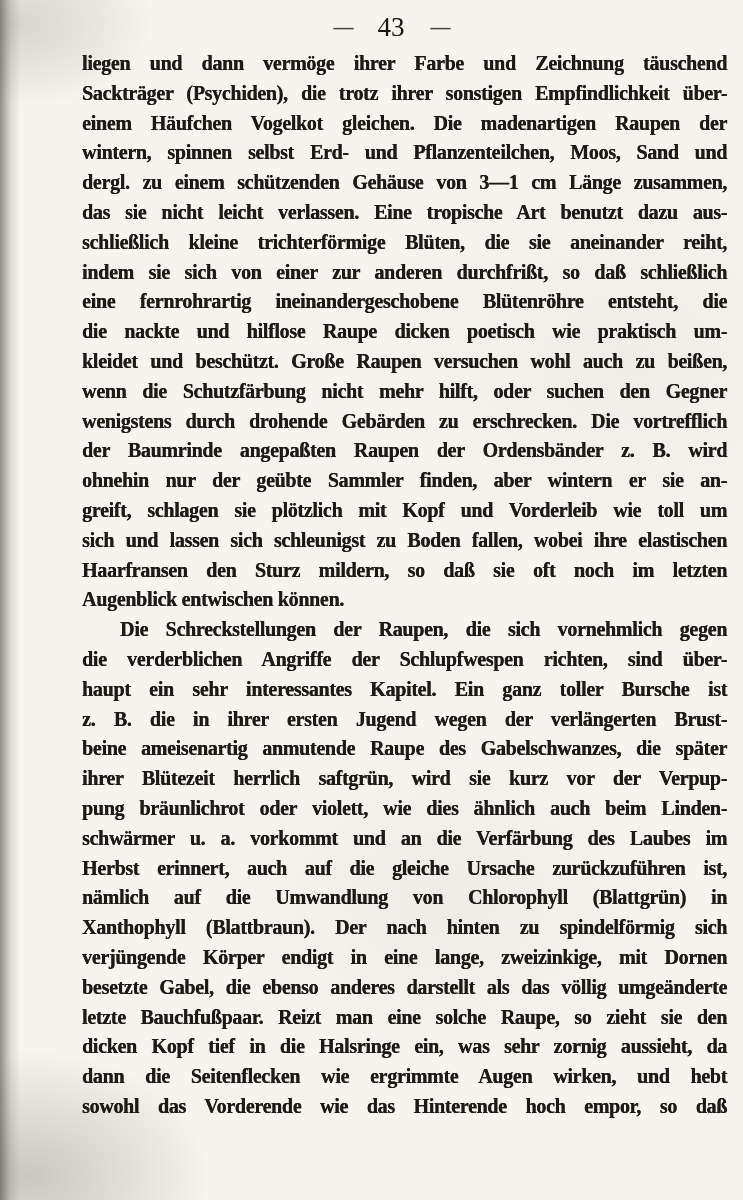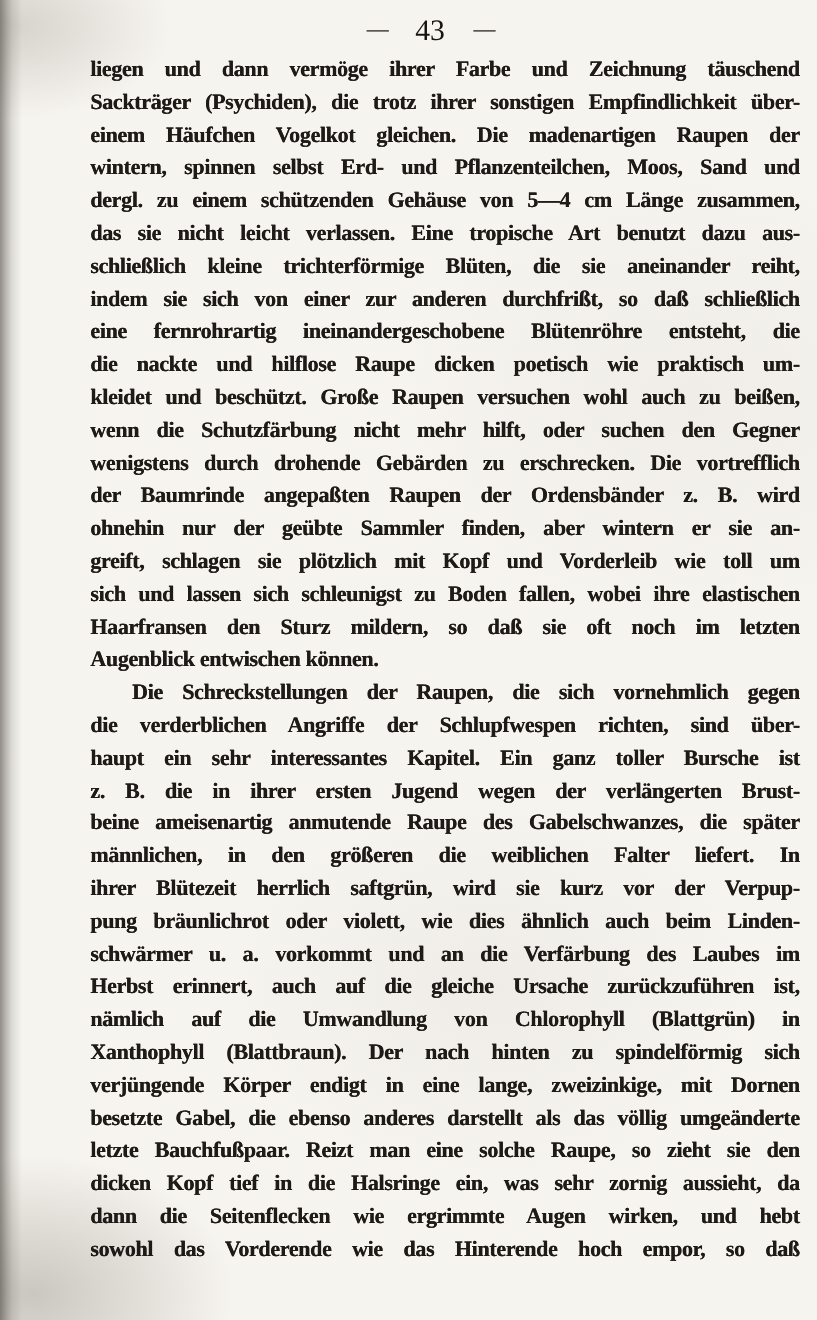--- a/index.html
+++ b/index.html
@@ -79,41 +79,40 @@
     <span class="dash">—</span>
     <span class="pagenum">43</span>
     <span class="dash">—</span>
   </div>
 
   <div class="text" id="text-block">
       <div class="line">liegen und dann vermöge ihrer Farbe und Zeichnung täuschend</div>
       <div class="line">Sackträger (Psychiden), die trotz ihrer sonstigen Empfindlichkeit über-</div>
       <div class="line">einem Häufchen Vogelkot gleichen. Die madenartigen Raupen der</div>
       <div class="line">wintern, spinnen selbst Erd- und Pflanzenteilchen, Moos, Sand und</div>
-      <div class="line">dergl. zu einem schützenden Gehäuse von 5—4 cm Länge zusammen,</div>
+      <div class="line">dergl. zu einem schützenden Gehäuse von 3—1 cm Länge zusammen,</div>
       <div class="line">das sie nicht leicht verlassen. Eine tropische Art benutzt dazu aus-</div>
       <div class="line">schließlich kleine trichterförmige Blüten, die sie aneinander reiht,</div>
       <div class="line">indem sie sich von einer zur anderen durchfrißt, so daß schließlich</div>
       <div class="line">eine fernrohrartig ineinandergeschobene Blütenröhre entsteht, die</div>
       <div class="line">die nackte und hilflose Raupe dicken poetisch wie praktisch um-</div>
       <div class="line">kleidet und beschützt. Große Raupen versuchen wohl auch zu beißen,</div>
       <div class="line">wenn die Schutzfärbung nicht mehr hilft, oder suchen den Gegner</div>
       <div class="line">wenigstens durch drohende Gebärden zu erschrecken. Die vortrefflich</div>
       <div class="line">der Baumrinde angepaßten Raupen der Ordensbänder z. B. wird</div>
       <div class="line">ohnehin nur der geübte Sammler finden, aber wintern er sie an-</div>
       <div class="line">greift, schlagen sie plötzlich mit Kopf und Vorderleib wie toll um</div>
       <div class="line">sich und lassen sich schleunigst zu Boden fallen, wobei ihre elastischen</div>
       <div class="line">Haarfransen den Sturz mildern, so daß sie oft noch im letzten</div>
       <div class="line no-just">Augenblick entwischen können.</div>
       <div class="line indent">Die Schreckstellungen der Raupen, die sich vornehmlich gegen</div>
       <div class="line">die verderblichen Angriffe der Schlupfwespen richten, sind über-</div>
       <div class="line">haupt ein sehr interessantes Kapitel. Ein ganz toller Bursche ist</div>
       <div class="line">z. B. die in ihrer ersten Jugend wegen der verlängerten Brust-</div>
       <div class="line">beine ameisenartig anmutende Raupe des Gabelschwanzes, die später</div>
-      <div class="line">männlichen, in den größeren die weiblichen Falter liefert. In</div>
       <div class="line">ihrer Blütezeit herrlich saftgrün, wird sie kurz vor der Verpup-</div>
       <div class="line">pung bräunlichrot oder violett, wie dies ähnlich auch beim Linden-</div>
       <div class="line">schwärmer u. a. vorkommt und an die Verfärbung des Laubes im</div>
       <div class="line">Herbst erinnert, auch auf die gleiche Ursache zurückzuführen ist,</div>
       <div class="line">nämlich auf die Umwandlung von Chlorophyll (Blattgrün) in</div>
       <div class="line">Xanthophyll (Blattbraun). Der nach hinten zu spindelförmig sich</div>
       <div class="line">verjüngende Körper endigt in eine lange, zweizinkige, mit Dornen</div>
       <div class="line">besetzte Gabel, die ebenso anderes darstellt als das völlig umgeänderte</div>
       <div class="line">letzte Bauchfußpaar. Reizt man eine solche Raupe, so zieht sie den</div>
       <div class="line">dicken Kopf tief in die Halsringe ein, was sehr zornig aussieht, da</div>

